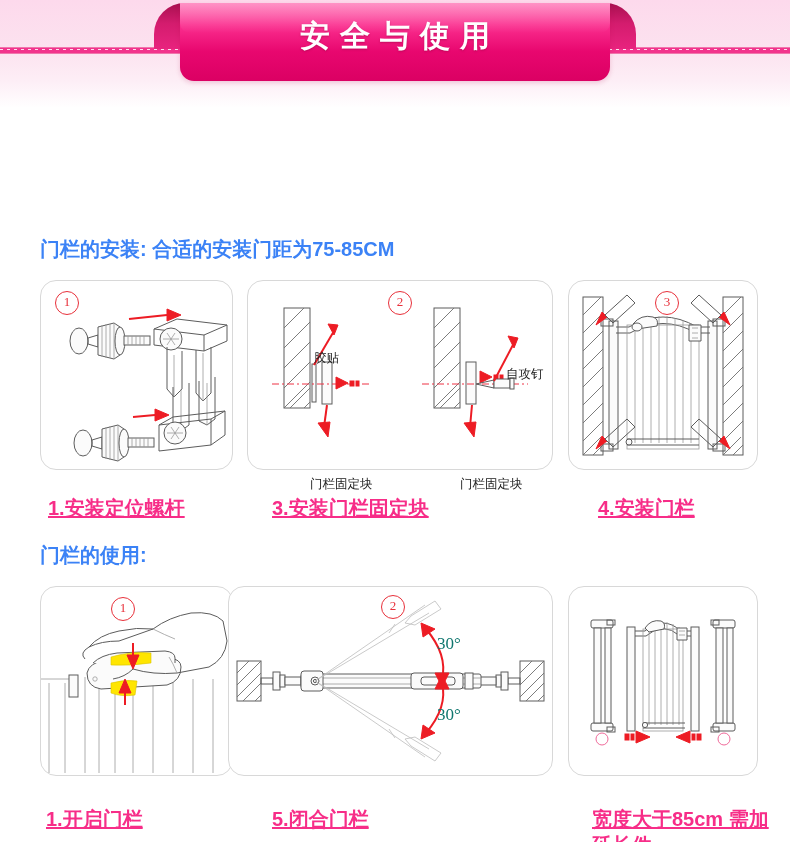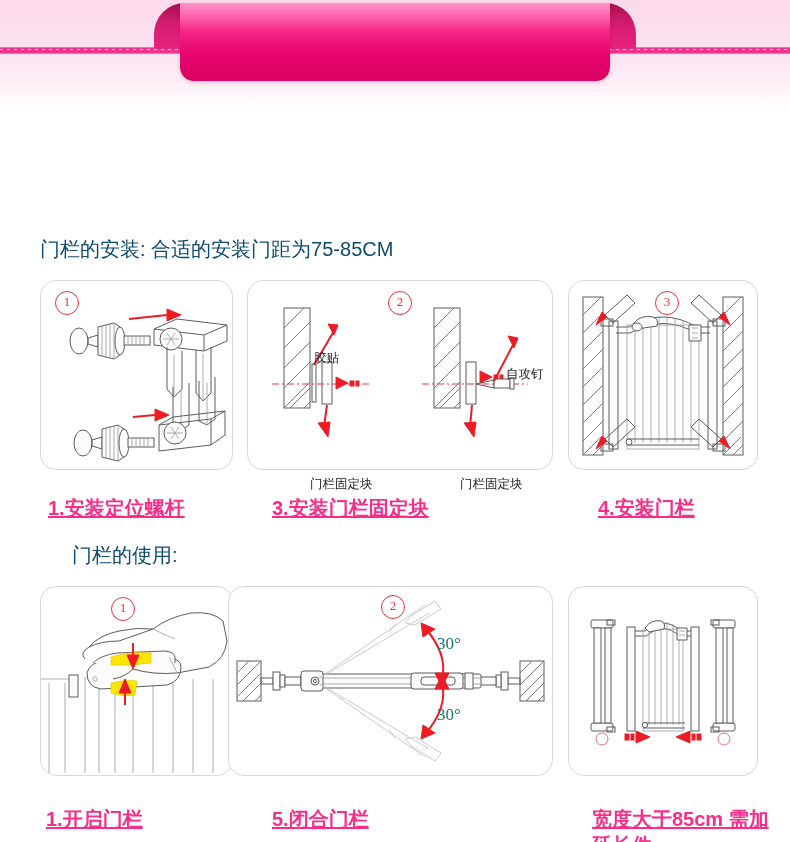--- a/index.html
+++ b/index.html
@@ -89,28 +89,28 @@
     text-shadow: 0 1px 2px rgba(140,0,60,.45);
     z-index: 4;
   }
 
   
   .content {
     position: relative;
     padding: 0;
   }
   .section-heading {
-    color: #0c4a6e;
+    color: #3b82f6;
     font-size: 20px;
-    font-weight: normal;
+    font-weight: bold;
     margin: 0;
     position: absolute;
   }
   #heading-install { left: 40px; top: 128px; }
-  #heading-usage   { left: 40px; top: 434px; margin-left: 32px; }
+  #heading-usage   { left: 40px; top: 434px; }
 
   .panel {
     position: absolute;
     background: #ffffff;
     border: 1.4px solid #d8d8d8;
     border-radius: 16px;
     box-sizing: border-box;
   }
 
   .badge {
@@ -174,20 +174,21 @@
 </head>
 <body>
 
 <div class="header">
   <div class="ribbon-line"></div>
   <div class="ribbon-tail left"></div>
   <div class="ribbon-tail right"></div>
   <div class="ribbon-body">
     <div class="gloss"></div>
   </div>
+  <div class="header-title">安全与使用</div>
 </div>
 
 <div class="content">
 
   <div class="section-heading" id="heading-install">门栏的安装: 合适的安装门距为75-85CM</div>
 
   <div class="panel" style="left:40px; top:172px; width:193px; height:190px;">
     <div class="badge" style="left:14px; top:10px;">1</div>
     <svg width="191" height="188" viewBox="0 0 191 188">
 

